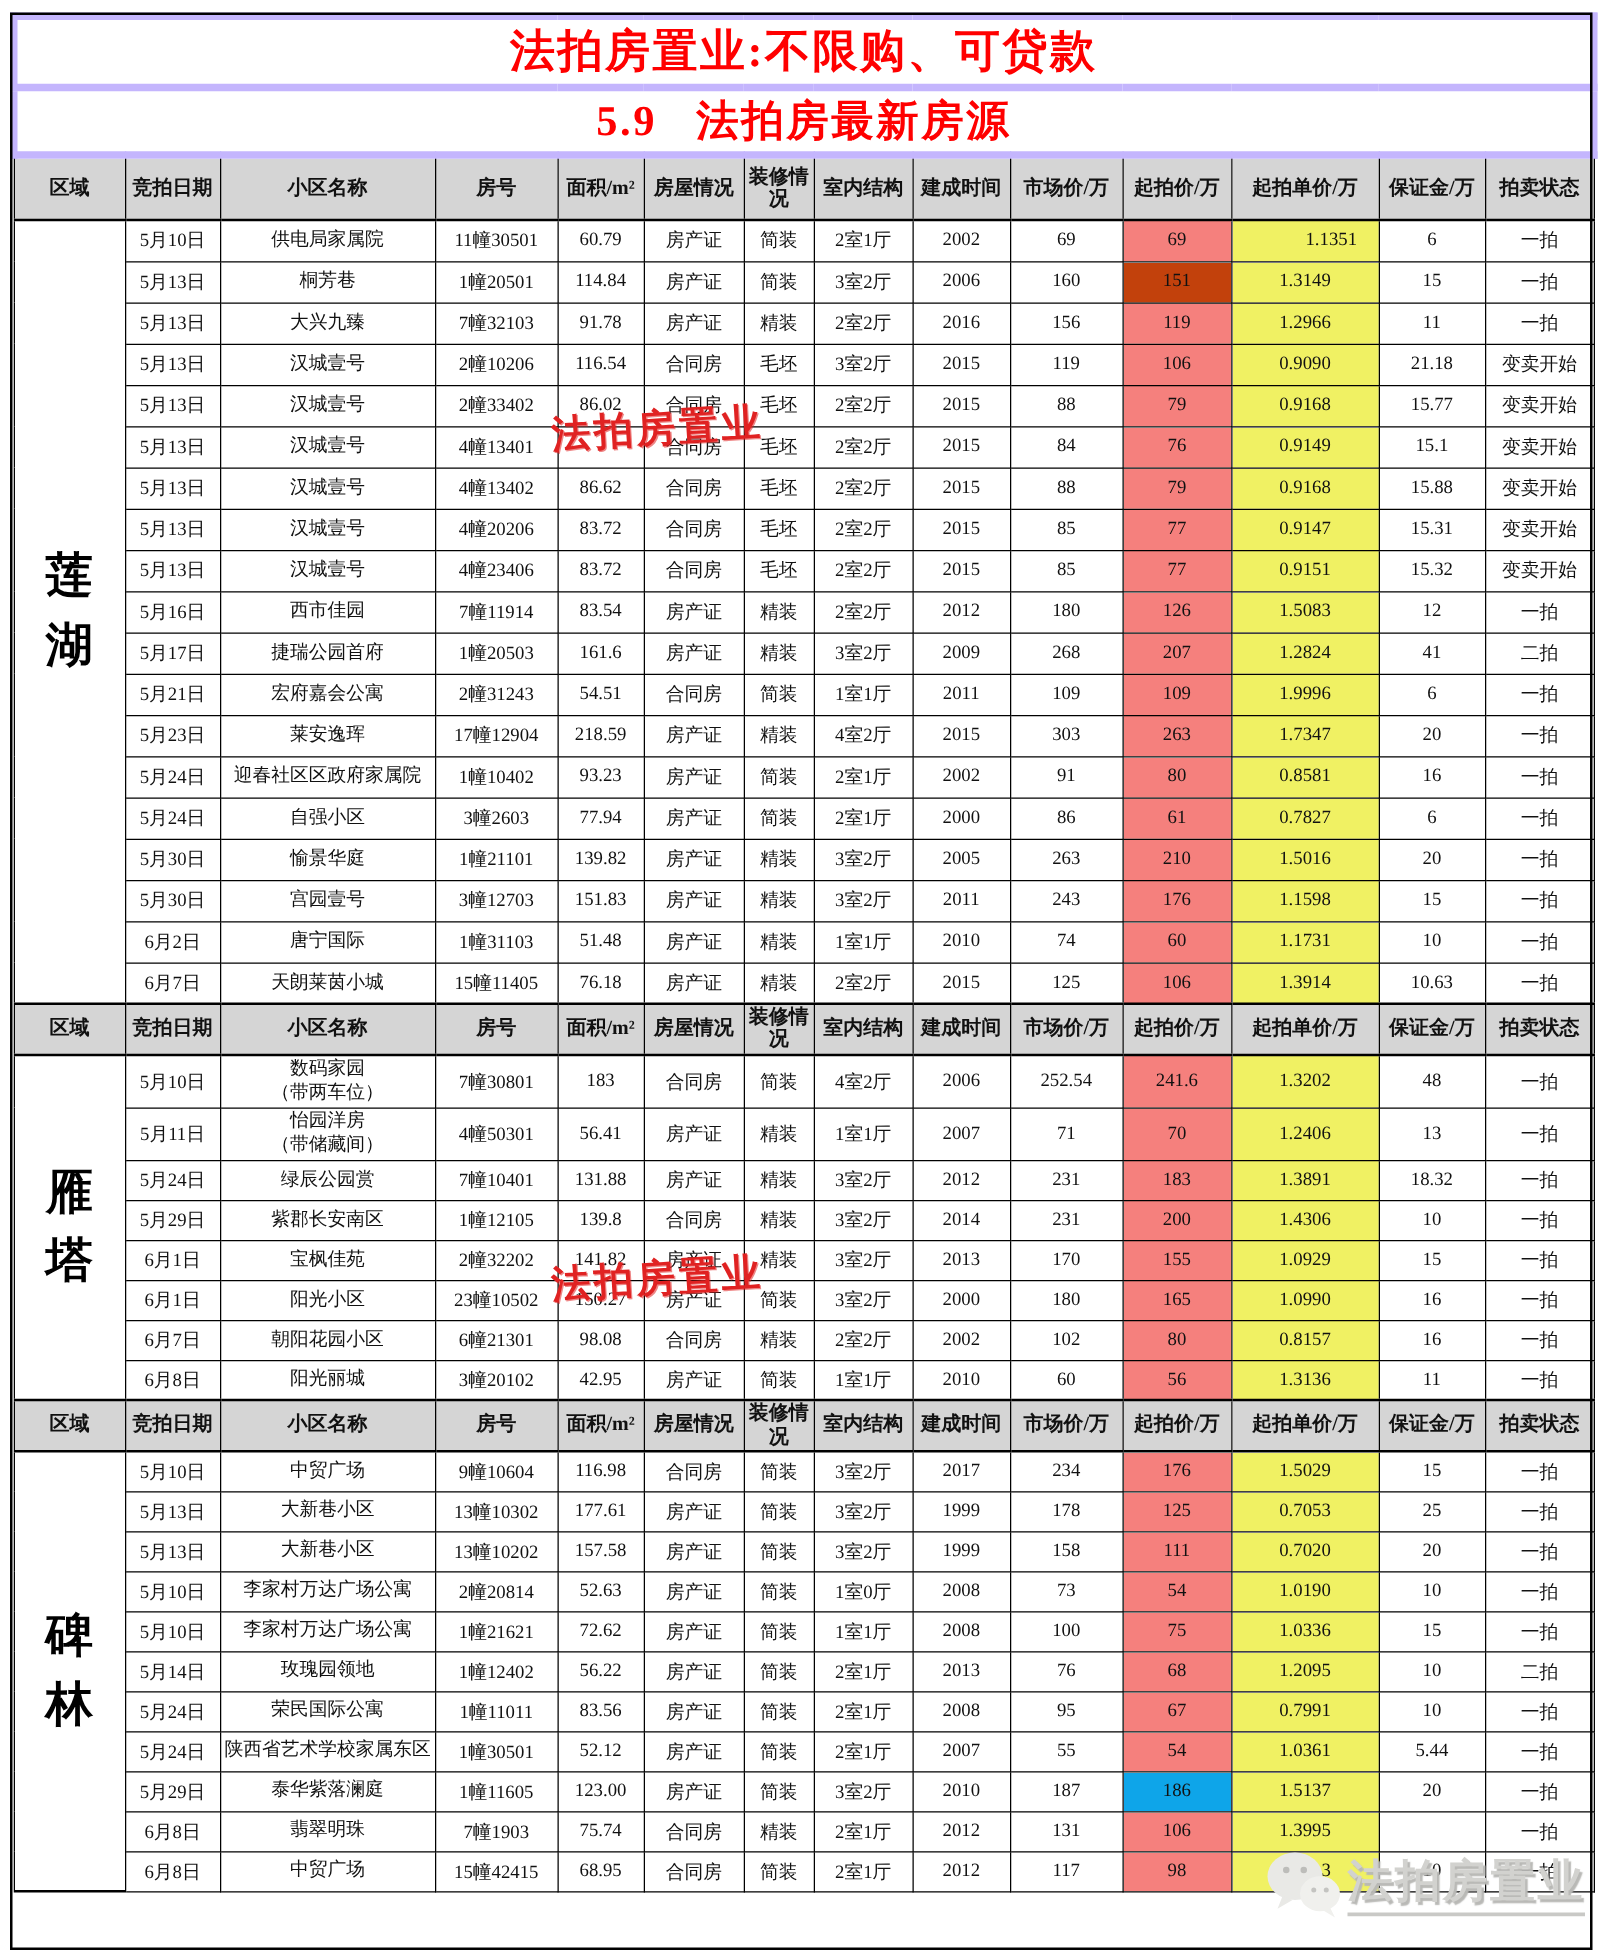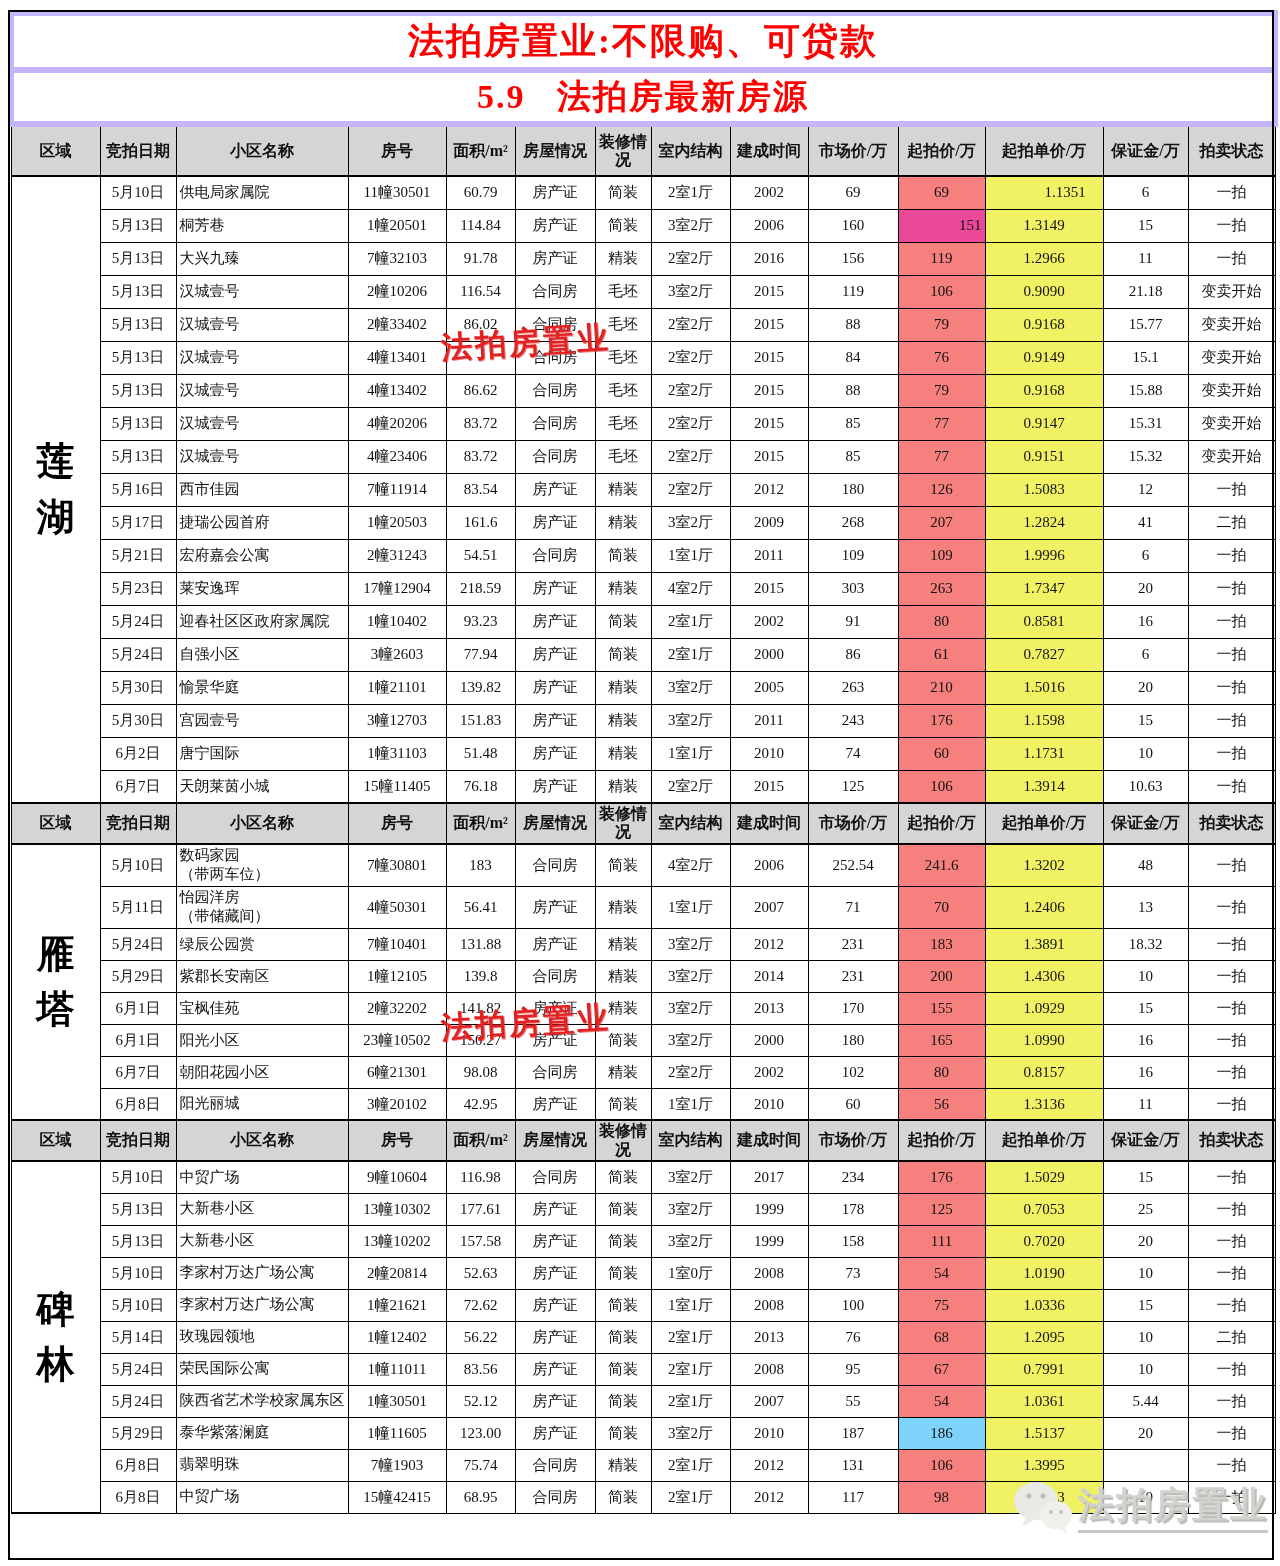--- a/index.html
+++ b/index.html
@@ -19,21 +19,21 @@
     color:#f00;font-weight:bold;font-size:36px;letter-spacing:2px;
     font-family:"Liberation Serif","DejaVu Serif",serif;white-space:pre;
   }
   .title2-text{font-size:34px;}
   tr.header-row td{
     background:#d5d5d5;font-weight:bold;font-size:16px;height:46px;
     border-top:2px solid #000;border-bottom:2px solid #000;line-height:1.15;
     word-break:break-all;padding:1px 2px;
   }
   tr.header-row.mid td{height:30px;}
-  td.name-cell{text-align:left;white-space:pre-line;line-height:1.3;}
+  td.name-cell{text-align:center;white-space:pre-line;line-height:1.3;}
   td.region-cell{background:#fff;vertical-align:middle;border-bottom:2px solid #000;}
   .region-label{
     width:1.1em;margin:0 auto;font-size:38px;font-weight:bold;color:#000;
     line-height:1.45;word-break:break-all;text-align:center;
   }
   .outer-frame{position:absolute;left:8px;top:10px;width:1262px;height:1546px;
     border:2px solid #000;pointer-events:none;}
   .wm-red{
     position:absolute;color:#e02222;font-weight:bold;font-size:31px;
     letter-spacing:3px;transform:rotate(-3.5deg);
@@ -122,21 +122,21 @@
         <tr class="data-row sec1" style="height: 33px;">
           <td>5月13日</td>
           <td class="name-cell">桐芳巷</td>
           <td>1幢20501</td>
           <td>114.84</td>
           <td>房产证</td>
           <td>简装</td>
           <td>3室2厅</td>
           <td>2006</td>
           <td>160</td>
-          <td style="background: #ec4899; text-align: right;">151</td>
+          <td style="background: #c2410c;">151</td>
           <td style="background: rgb(240, 241, 99);">1.3149</td>
           <td>15</td>
           <td>一拍</td>
         </tr>
         <tr class="data-row sec1" style="height: 33px;">
           <td>5月13日</td>
           <td class="name-cell">大兴九臻</td>
           <td>7幢32103</td>
           <td>91.78</td>
           <td>房产证</td>
@@ -672,21 +672,21 @@
         <tr class="data-row sec3" style="height: 32px;">
           <td>5月29日</td>
           <td class="name-cell">泰华紫落澜庭</td>
           <td>1幢11605</td>
           <td>123.00</td>
           <td>房产证</td>
           <td>简装</td>
           <td>3室2厅</td>
           <td>2010</td>
           <td>187</td>
-          <td style="background: #7dd3fc;">186</td>
+          <td style="background: #0ea5e9;">186</td>
           <td style="background: rgb(240, 241, 99);">1.5137</td>
           <td>20</td>
           <td>一拍</td>
         </tr>
         <tr class="data-row sec3" style="height: 32px;">
           <td>6月8日</td>
           <td class="name-cell">翡翠明珠</td>
           <td>7幢1903</td>
           <td>75.74</td>
           <td>合同房</td>

